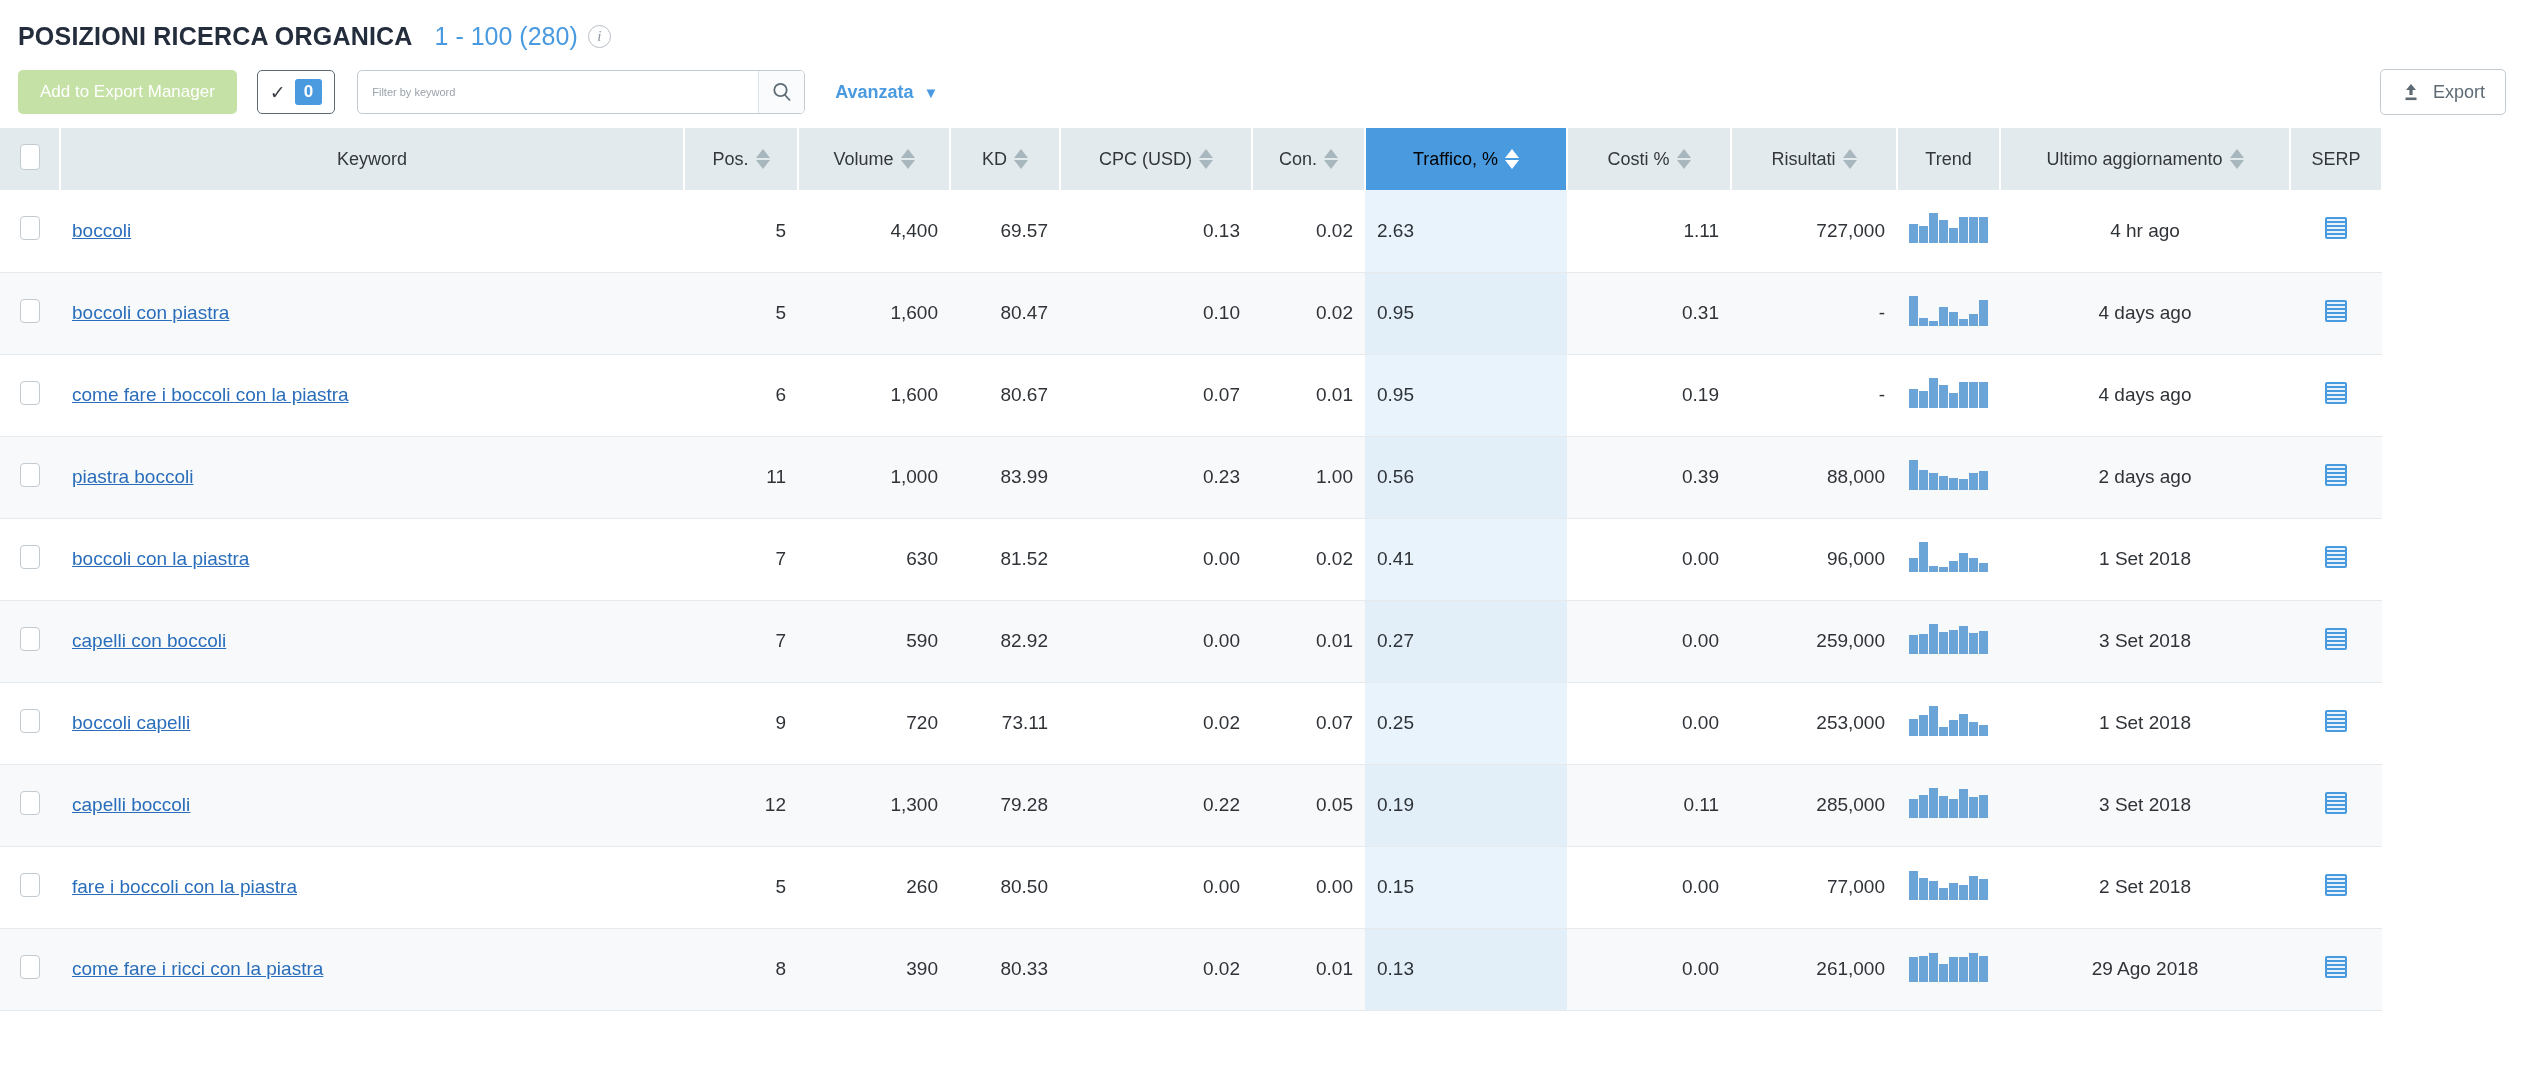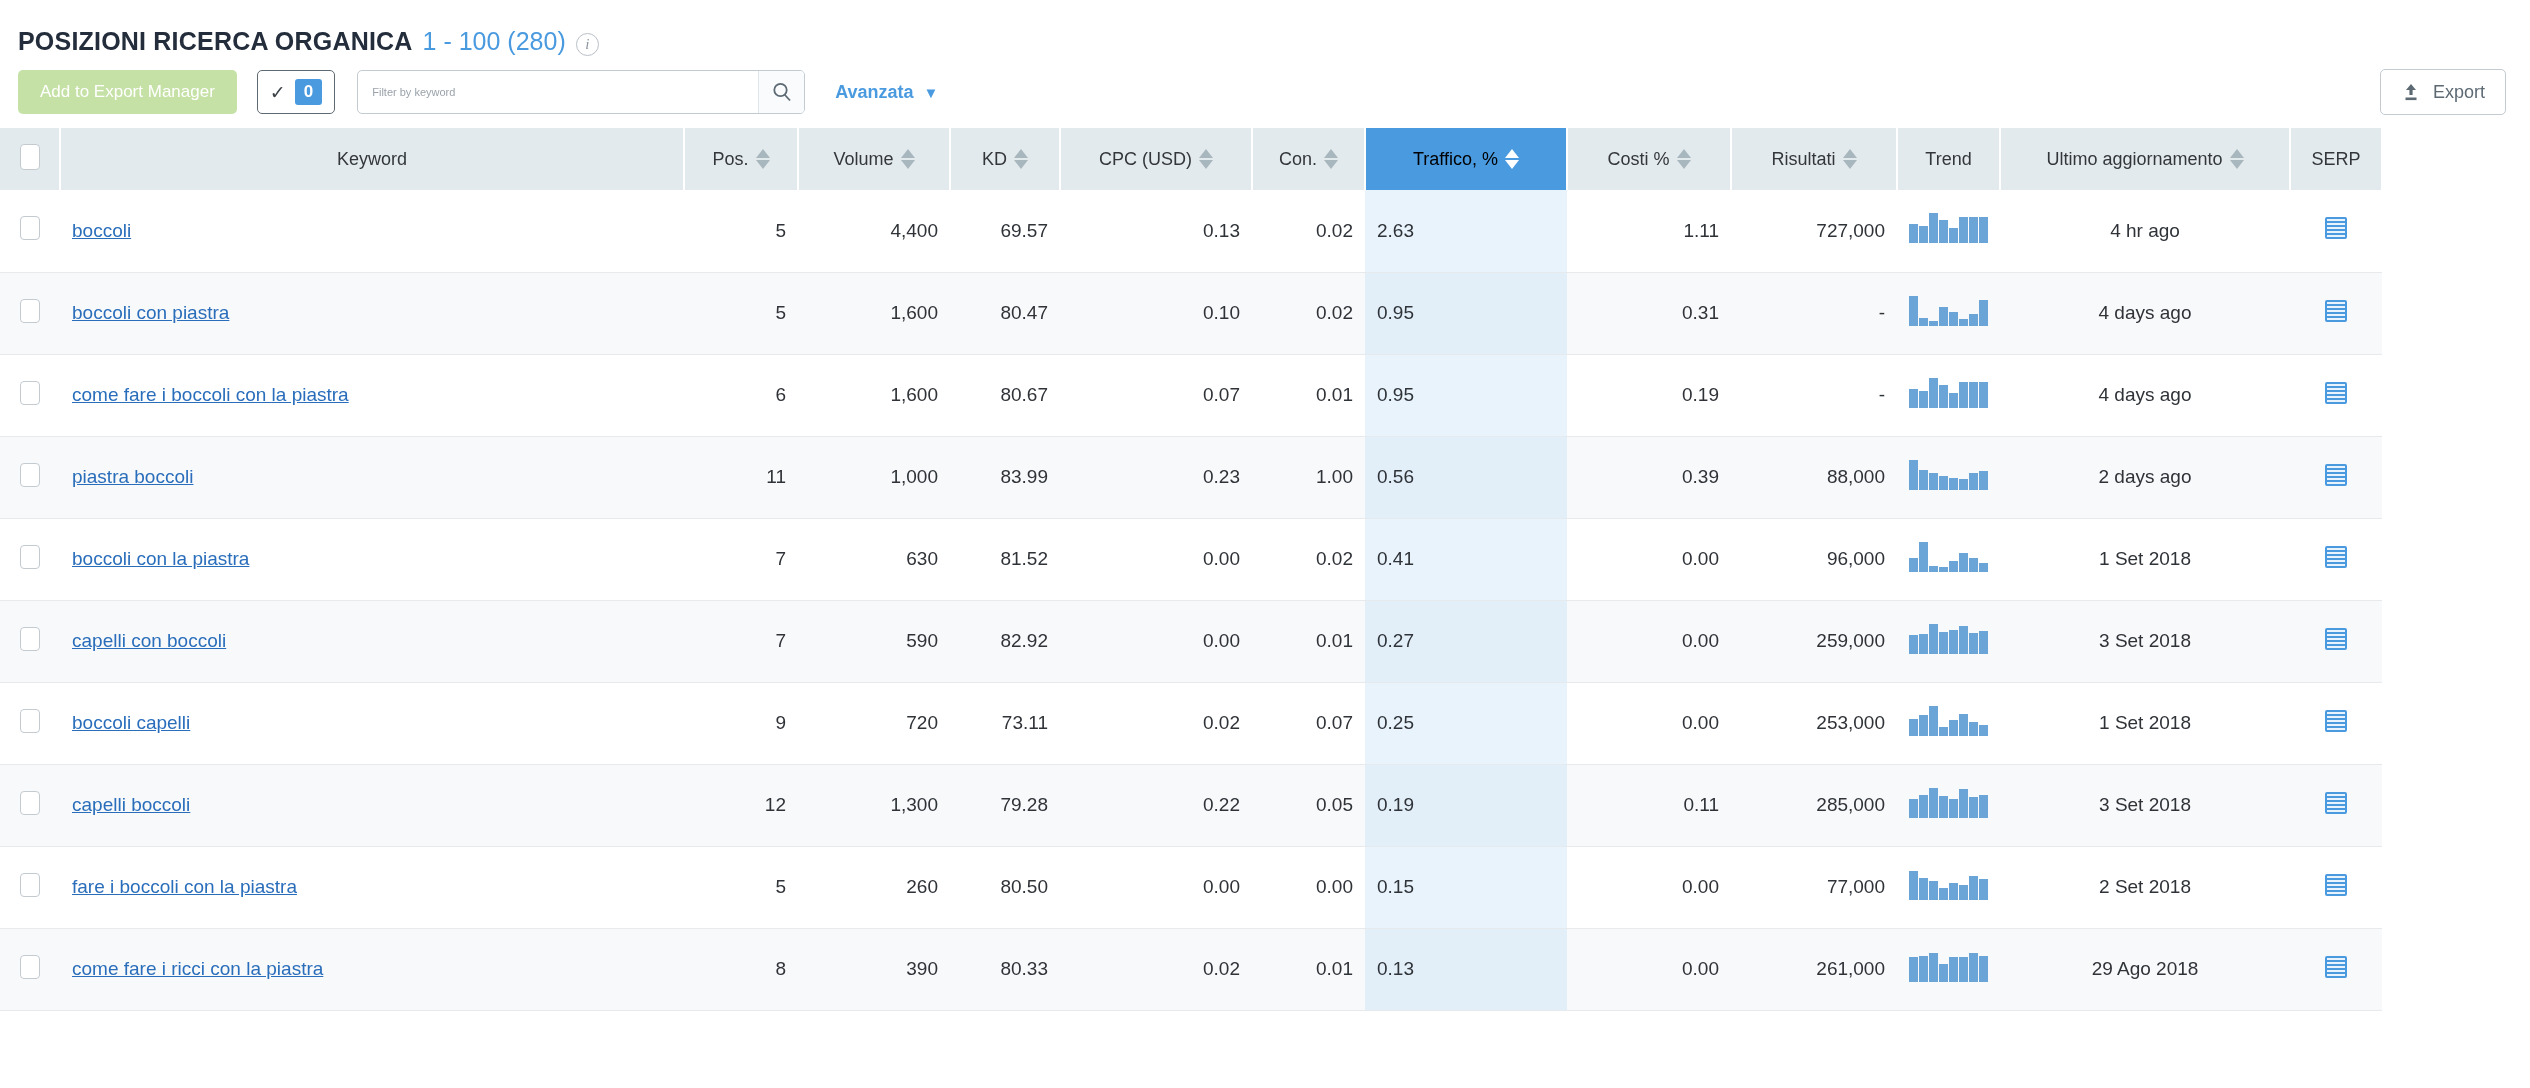--- a/index.html
+++ b/index.html
@@ -7,29 +7,29 @@
     margin: 0; padding: 0;
     width: 2530px; height: 1088px;
     background: #ffffff;
     font-family: "Liberation Sans", sans-serif;
     overflow: hidden;
   }
   .page { position: relative; width: 2530px; height: 1088px; background:#fff; }
 
   
   .title-row {
-    display: flex; align-items: flex-end;
+    display: flex; align-items: center;
     padding: 16px 12px 0 18px;
     height: 56px;
   }
   .title-main {
     font-size: 25px; font-weight: bold; color: #242d3c;
     letter-spacing: .2px; text-transform: uppercase;
   }
-  .title-count { font-size: 25px; color: #4a9ae0; margin-left: 10px; font-weight: 400; }
+  .title-count { font-size: 25px; color: #4a9ae0; margin-left: 22px; font-weight: 400; }
   .info-icon {
     display:inline-flex; align-items:center; justify-content:center;
     width: 23px; height: 23px; border-radius: 50%;
     border: 1.5px solid #b9c0c8; color:#8e979f;
     font-size: 15px; font-style: italic; font-family:"Liberation Serif", serif;
     margin-left: 10px; line-height: 1;
   }
 
   
   .toolbar {

